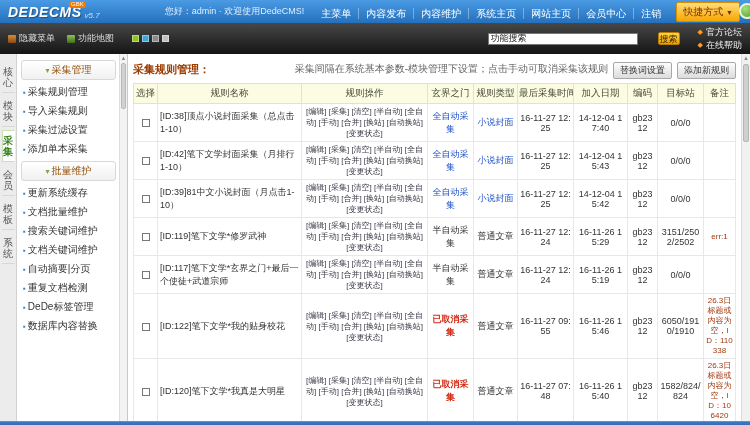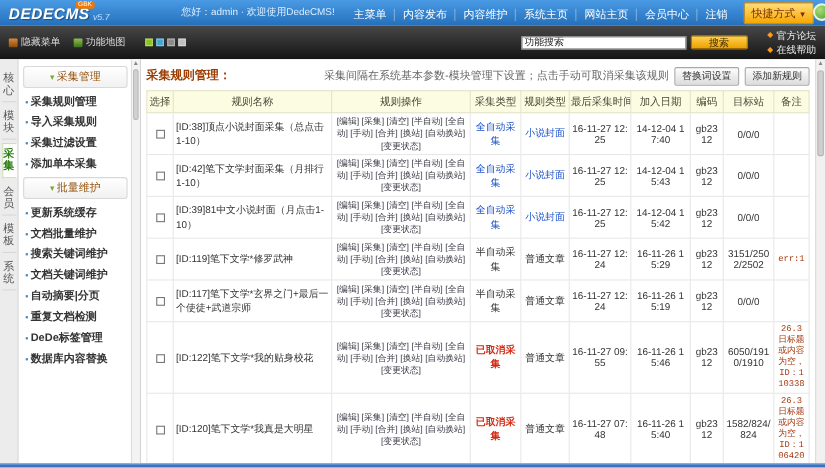--- a/index.html
+++ b/index.html
@@ -23,52 +23,52 @@
   
   .blackbar { height:31px; background:linear-gradient(#484848,#141414); display:flex; align-items:center; padding:0 8px; color:#ddd; font-size:9px; }
   .bb-item { display:flex; align-items:center; margin-right:12px; cursor:pointer; }
   .bb-ico { width:8px; height:8px; border-radius:1px; margin-right:3px; display:inline-block; }
   .ico-hide { background:linear-gradient(#d88a3a,#8a4b12); }
   .ico-map { background:linear-gradient(#8cc050,#3e701c); }
   .swatches { display:flex; align-items:center; margin-left:6px; }
   .swatch { width:7px; height:7px; margin-right:3px; border:1px solid rgba(255,255,255,.4); cursor:pointer; }
   .bb-right { margin-left:auto; display:flex; align-items:center; }
   .func-search { width:150px; height:12px; font-size:9px; border:1px solid #777; padding:0 2px; background:#fff; color:#222; }
-  .search-btn { height:13px; margin:0 8px 0 4px; background:linear-gradient(#ffd24d,#eda000); border:1px solid #b97a00; color:#3a2400; font-size:9px; line-height:10px; padding:0 16px; border-radius:2px; cursor:pointer; }
+  .search-btn { height:13px; margin:0 8px 0 20px; background:linear-gradient(#ffd24d,#eda000); border:1px solid #b97a00; color:#3a2400; font-size:9px; line-height:10px; padding:0 1px; border-radius:2px; cursor:pointer; }
   .bb-link { display:flex; align-items:center; margin-left:10px; cursor:pointer; color:#eee; }
   .bb-bullet { color:#ff9a1e; font-size:7px; margin-right:3px; }
 
   
   .content { display:flex; height:367px; background:#fff; position:relative; }
 
   .tabstrip { width:17px; background:#ececec; border-right:1px solid #d2d2d2; padding-top:8px; }
   .vtab { width:13px; margin:0 auto 3px auto; font-size:10px; line-height:11px; word-break:break-all; text-align:center; color:#555; padding:4px 0; cursor:pointer; border-bottom:1px solid #d8d8d8; }
   .vtab.active { background:#fff; color:#2e7d14; font-weight:bold; border:1px solid #cadfb4; border-right-color:#fff; }
 
   .menupanel { width:111px; background:#fff; border-right:1px solid #c9c9c9; position:relative; padding:3px 11px 3px 4px; }
   .menu-section-title { margin:3px 0 2px 0; border:1px solid #d8d8d8; background:linear-gradient(#ffffff,#f1f1f1); border-radius:3px; text-align:center; font-size:10px; color:#96520a; padding:2px 0; cursor:pointer; white-space:nowrap; overflow:hidden; }
   .menu-section-title .arrow { color:#7aa83c; font-size:8px; margin-right:2px; }
-  .menu-item { font-size:10px; color:#333; padding:2.5px 0 2.5px 2px; cursor:pointer; white-space:nowrap; overflow:hidden;font-weight:bold; }
+  .menu-item { font-size:10px; color:#333; padding:2.5px 0 2.5px 2px; cursor:pointer; white-space:nowrap; overflow:hidden; }
   .menu-item .bullet { color:#3f86c6; font-size:8px; margin-right:2px; }
   .side-scroll { position:absolute; right:0; top:0; bottom:0; width:8px; background:#f3f3f3; border-left:1px solid #ddd; }
   .side-scroll .arr { font-size:6px; color:#888; text-align:center; line-height:8px; cursor:pointer; }
   .side-thumb { margin:1px; height:46px; background:#d2d2d2; border:1px solid #b8b8b8; border-radius:2px; cursor:pointer; }
 
   .main { flex:1; padding:3px 5px; overflow:hidden; background:#fff; }
   .main-head { display:flex; align-items:center; padding:2px 0 4px 0; }
   .main-title { font-size:11px; font-weight:bold; color:#9a3b00; white-space:nowrap; }
   .main-note { margin-left:auto; font-size:10px; color:#666; white-space:nowrap; overflow:hidden; }
   .head-btn { margin-left:5px; font-size:9px; padding:1px 6px; border:1px solid #a8a8a8; background:linear-gradient(#fdfdfd,#dcdcdc); border-radius:2px; cursor:pointer; white-space:nowrap; color:#333; }
 
   table.rules { width:100%; border-collapse:collapse; table-layout:fixed; }
   .rules th { background:#fbfce1; border:1px solid #e3e3c6; font-weight:normal; font-size:9.5px; color:#4a4a3a; padding:3px 1px; white-space:nowrap; overflow:hidden; }
   .rules td { border:1px solid #e8e8e8; font-size:9px; color:#333; padding:2px 2px; text-align:center; vertical-align:middle; word-break:break-all; }
   .rules td.c-name { text-align:left; }
   .rules td.c-ops { font-size:8px; line-height:11px; color:#3a3a46; }
-  .rules td.c-remark { font-size:8px; line-height:10px; color:#a33a10;font-family:Liberation Mono, monospace; }
+  .rules td.c-remark { font-size:8px; line-height:10px; color:#a33a10; }
   .hl { background:#cbe17f; }
   .cb { display:inline-block; width:8px; height:8px; border:1px solid #777; background:#fff; cursor:pointer; vertical-align:middle; }
 
   .vscroll { width:9px; background:#f1f1f1; border-left:1px solid #dcdcdc; }
   .vscroll .arr { font-size:6px; color:#888; text-align:center; line-height:9px; cursor:pointer; }
   .vthumb { margin:1px; height:78px; background:#cfcfcf; border:1px solid #b5b5b5; border-radius:2px; cursor:pointer; }
 
   
   .taskbar { height:20px; background:linear-gradient(#3c77c4 0%, #2a5fae 45%, #1d4c94 100%); border-top:1px solid #5a8fd0; display:flex; align-items:center; padding-left:128px; }
   .tb-icon { width:13px; height:13px; border-radius:50%; margin-right:8px; cursor:pointer; }
@@ -176,21 +176,21 @@
             <col style="width:54px">
             <col style="width:30px">
             <col style="width:46px">
             <col>
         </colgroup>
         <thead>
             <tr id="thead-row">
               <th>选择</th>
               <th>规则名称</th>
               <th>规则操作</th>
-              <th>采集类型</th>
+              <th>玄界之门</th>
               <th>规则类型</th>
               <th>最后采集时间</th>
               <th>加入日期</th>
               <th>编码</th>
               <th>目标站</th>
               <th>备注</th>
             </tr>
           </thead>
         <tbody id="tbody">
             <tr>

